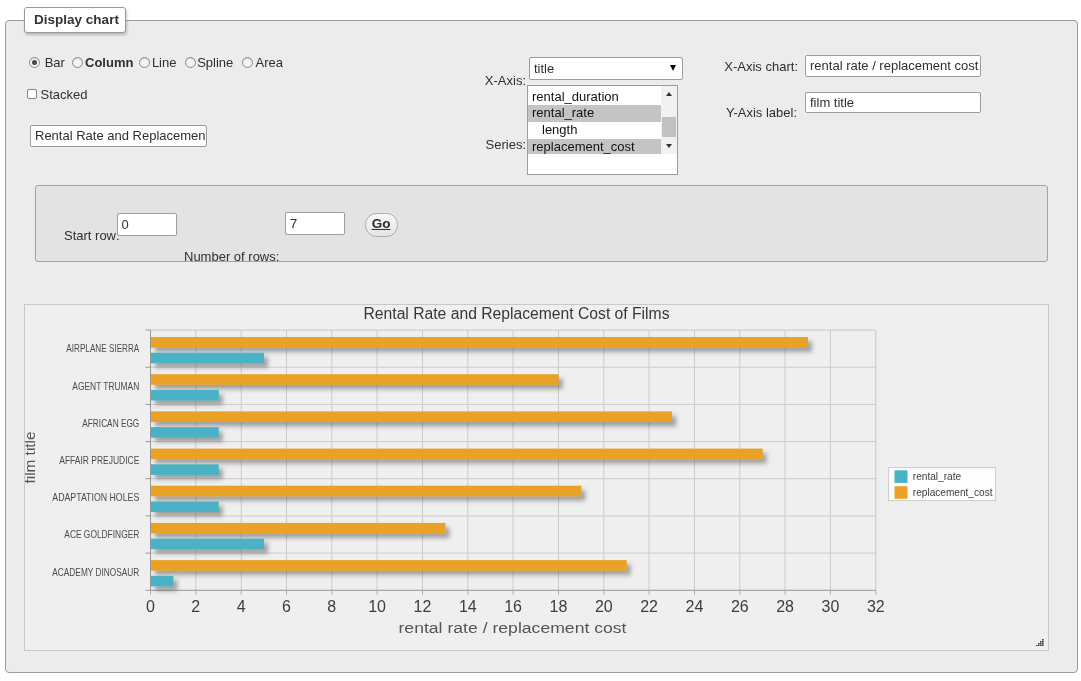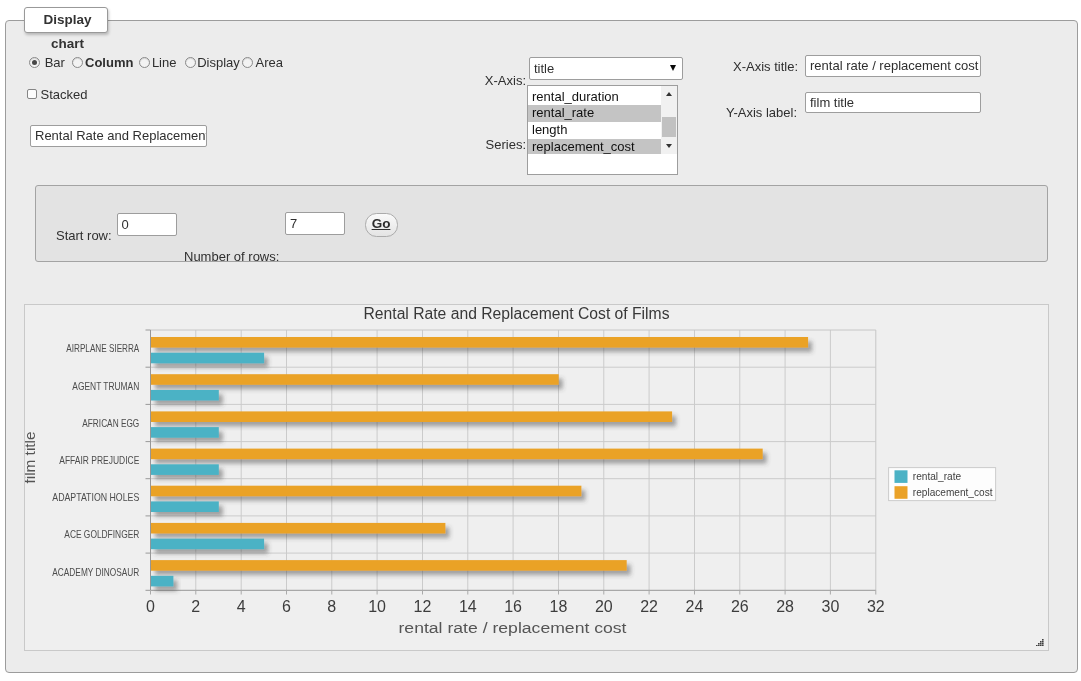--- a/index.html
+++ b/index.html
@@ -10,67 +10,67 @@
 .inp{position:absolute;background:#fff;border:1px solid #9d9d9d;border-radius:2px;box-sizing:border-box;font-size:13px;color:#2f2f2f;line-height:20px;padding:0 4px;white-space:nowrap;overflow:hidden;}
 .radio{position:absolute;width:11px;height:11px;border:1px solid #8a8a8a;border-radius:50%;background:#f3f3f3;box-sizing:border-box;box-shadow:inset 0 1px 1px rgba(0,0,0,0.12);}
 .radio.sel::after{content:"";position:absolute;left:2px;top:2px;width:5px;height:5px;border-radius:50%;background:#474747;}
 </style>
 </head>
 <body>
 <div id="page">
 
   <div class="abs" id="fieldset" style="left:4.5px;top:20px;width:1073px;height:652.5px;background:#ececec;border:1px solid #9c9c9c;border-radius:4px;box-sizing:border-box;"></div>
 
-  <div class="abs" style="left:24px;top:7px;width:84px;height:26px;background:#fff;border:1px solid #999;border-radius:3px;box-sizing:border-box;box-shadow:1px 2px 3px rgba(0,0,0,0.22);text-align:center;line-height:24px;font-size:13.5px;font-weight:bold;color:#333;padding-left:3px;">Display chart</div>
+  <div class="abs" style="left:24px;top:7px;width:102px;height:26px;background:#fff;border:1px solid #999;border-radius:3px;box-sizing:border-box;box-shadow:1px 2px 3px rgba(0,0,0,0.22);text-align:center;line-height:24px;font-size:13.5px;font-weight:bold;color:#333;padding-left:3px;">Display chart</div>
 
   <div class="radio sel" style="left:29px;top:56.5px;"></div>
   <div class="lbl" style="left:44.7px;top:56px;">Bar</div>
   <div class="radio" style="left:71.5px;top:56.5px;"></div>
   <div class="lbl" style="left:85px;top:56px;font-weight:bold;">Column</div>
   <div class="radio" style="left:139px;top:56.5px;"></div>
   <div class="lbl" style="left:151.9px;top:56px;">Line</div>
   <div class="radio" style="left:184.5px;top:56.5px;"></div>
-  <div class="lbl" style="left:197.2px;top:56px;">Display</div>
+  <div class="lbl" style="left:197.2px;top:56px;">Spline</div>
   <div class="radio" style="left:241.5px;top:56.5px;"></div>
   <div class="lbl" style="left:255.5px;top:56px;">Area</div>
 
   <div class="abs" style="left:27px;top:89px;width:10px;height:10px;border:1px solid #858585;border-radius:2px;background:#fcfcfc;box-sizing:border-box;"></div>
   <div class="lbl" style="left:40.5px;top:88px;">Stacked</div>
 
   <div class="inp" style="left:30px;top:125px;width:177px;height:22px;">Rental Rate and Replacement Cost of Films</div>
 
   <div class="lbl" style="left:440px;top:62px;width:86px;text-align:right;margin-top:12px;">X-Axis:</div>
   <div class="inp" style="left:529px;top:57px;width:154px;height:23px;line-height:21px;border-radius:2px;">title</div>
   <div class="abs" style="left:669.8px;top:65px;width:0;height:0;border-left:3.2px solid transparent;border-right:3.2px solid transparent;border-top:6px solid #0a0a0a;"></div>
 
   <div class="lbl" style="left:440px;top:138px;width:86px;text-align:right;">Series:</div>
   <div class="abs" style="left:527px;top:85px;width:151px;height:90px;background:#fff;border:1px solid #9d9d9d;box-sizing:border-box;overflow:hidden;">
     <div style="position:absolute;left:0;top:2.5px;width:133px;height:16.8px;font-size:13px;line-height:16.8px;padding-left:4px;color:#111;">rental_duration</div>
     <div style="position:absolute;left:0;top:19.3px;width:133px;height:16.8px;font-size:13px;line-height:16.8px;padding-left:4px;color:#111;background:#c4c4c4;">rental_rate</div>
-    <div style="position:absolute;left:0;top:36.1px;width:133px;height:16.8px;font-size:13px;line-height:16.8px;padding-left:4px;color:#111;">length</div>
+    <div style="position:absolute;left:0;top:36.1px;width:133px;height:16.8px;font-size:13px;line-height:16.8px;padding-left:14px;color:#111;">length</div>
     <div style="position:absolute;left:0;top:52.9px;width:133px;height:15.1px;font-size:13px;line-height:15.5px;padding-left:4px;color:#111;background:#c4c4c4;">replacement_cost</div>
 
     <div style="position:absolute;right:0;top:0;width:16px;height:68px;background:#f1f1f1;">
       <div style="position:absolute;left:0;top:0;width:16px;height:16px;background:#f1f1f1;">
           <div style="position:absolute;left:4.5px;top:6px;width:0;height:0;border-left:3.5px solid transparent;border-right:3.5px solid transparent;border-bottom:4.5px solid #333;"></div>
         </div>
       <div style="position:absolute;left:0;bottom:0;width:16px;height:16px;background:#f1f1f1;">
           <div style="position:absolute;left:4.5px;top:6px;width:0;height:0;border-left:3.5px solid transparent;border-right:3.5px solid transparent;border-top:4.5px solid #333;"></div>
         </div>
       <div style="position:absolute;left:1px;top:31px;width:14px;height:20px;background:#c1c1c1;"></div>
     </div>
   </div>
 
-  <div class="lbl" style="left:712px;top:60px;width:86px;text-align:right;">X-Axis title:</div>
+  <div class="lbl" style="left:712px;top:60px;width:86px;text-align:right;">X-Axis chart:</div>
   <div class="inp" style="left:805px;top:55px;width:176px;height:22px;">rental rate / replacement cost</div>
   <div class="lbl" style="left:711px;top:96px;width:86px;text-align:right;margin-top:10px;">Y-Axis label:</div>
   <div class="inp" style="left:805px;top:92px;width:176px;height:21px;line-height:19px;">film title</div>
 
   <div class="abs" style="left:35px;top:185px;width:1013px;height:76.5px;background:#e3e3e3;border:1px solid #a3a3a3;border-radius:3px;box-sizing:border-box;"></div>
-  <div class="lbl" style="left:56px;top:217px;margin-top:12px;">Start row:</div>
+  <div class="lbl" style="left:64px;top:217px;margin-top:12px;">Start row:</div>
   <div class="inp" style="left:116.5px;top:212.5px;width:60px;height:23px;line-height:21px;">0</div>
   <div class="lbl" style="left:184px;top:217px;margin-top:33px;">Number of rows:</div>
   <div class="inp" style="left:285px;top:212px;width:60px;height:23px;line-height:21px;">7</div>
   <div class="abs" style="left:364.5px;top:213px;width:33px;height:24px;border:1px solid #ababab;border-radius:11.5px;background:linear-gradient(#fafafa,#e4e4e4);box-sizing:border-box;text-align:center;line-height:20.5px;font-size:13.5px;font-weight:bold;color:#2c2c2c;text-decoration:underline;">Go</div>
 
   <div class="abs" style="left:24px;top:304px;width:1025px;height:347px;background:#efefef;border:1px solid #c9c9c9;box-sizing:border-box;">
     <svg width="1023" height="341" viewBox="0 0 1023 341" xmlns="http://www.w3.org/2000/svg" style="position:absolute;left:0;top:0;">
       <defs>
         <filter id="barShadow" x="-20%" y="-50%" width="150%" height="250%">
           <feDropShadow dx="4.0" dy="4.4" stdDeviation="2.1" flood-color="#404040" flood-opacity="0.45"></feDropShadow>

